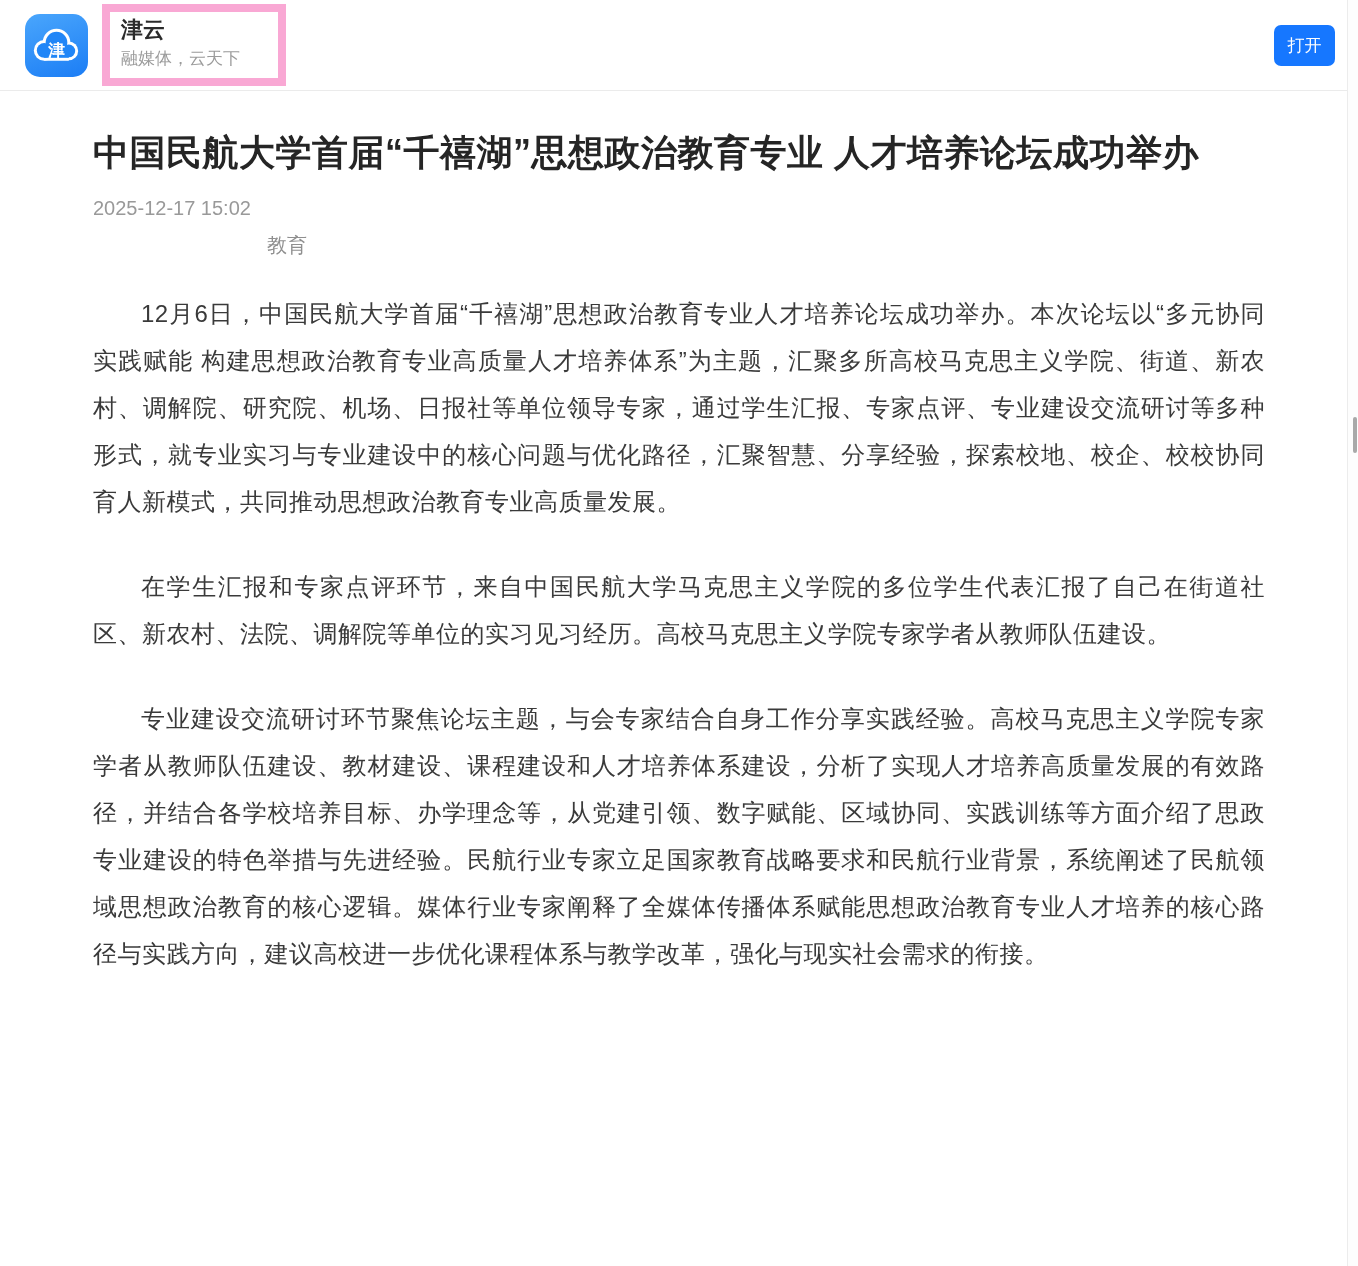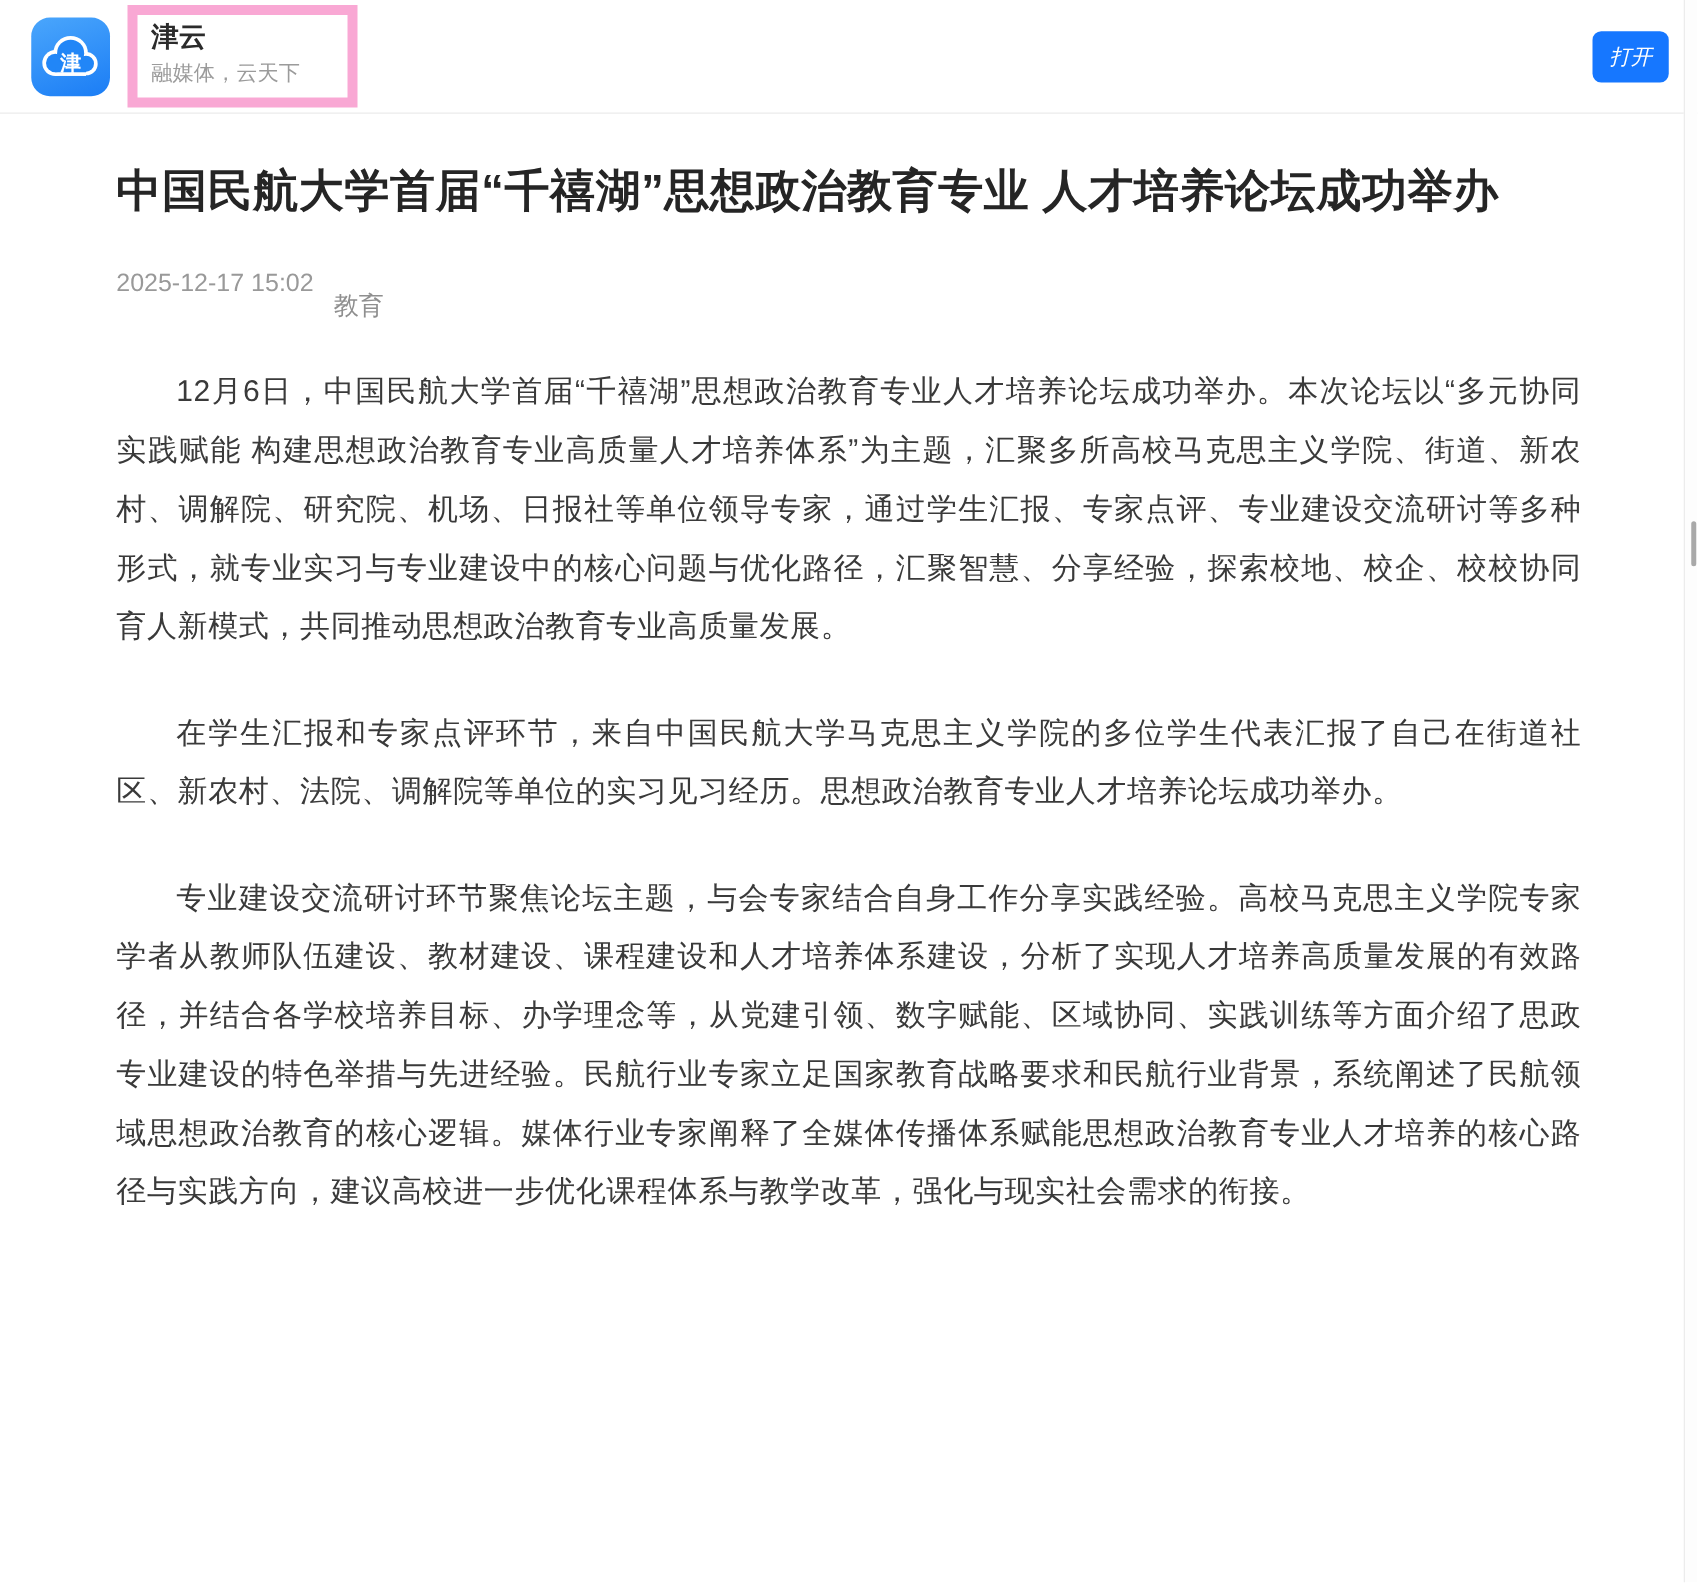--- a/index.html
+++ b/index.html
@@ -56,39 +56,37 @@
     margin-right: 23px;
     width: 61px; height: 41px;
     border: none;
     border-radius: 7px;
     background: #1677ff;
     color: #ffffff;
     font-size: 17px;
     font-family: inherit;
     cursor: pointer;
     flex: 0 0 auto;
-    font-style: italic;
   }
 
   
   .article {
     padding: 0 93px;
   }
   .article-title {
     margin-top: 38px;
     font-size: 36px;
     line-height: 47px;
     font-weight: 700;
     color: #252525;
     letter-spacing: 0.5px;
   }
   .article-meta {
     margin-top: 19px;
     display: flex;
-    align-items: center;
     gap: 16px;
     font-size: 20px;
     color: #999999;
     line-height: 26px;
     margin-bottom: 32px;
   }
   .meta-category { color: #8f8f8f; cursor: pointer; margin-top: 37px; }
 
   .article-body .para {
     font-size: 24px;
@@ -153,20 +151,20 @@
 <main class="article">
   <h1 class="article-title">中国民航大学首届“千禧湖”思想政治教育专业 人才培养论坛成功举办</h1>
 
   <div class="article-meta">
     <span class="meta-time">2025-12-17 15:02</span>
     <span class="meta-category">教育</span>
   </div>
 
   <div class="article-body">
       <p class="para">12月6日，中国民航大学首届“千禧湖”思想政治教育专业人才培养论坛成功举办。本次论坛以“多元协同 实践赋能 构建思想政治教育专业高质量人才培养体系”为主题，汇聚多所高校马克思主义学院、街道、新农村、调解院、研究院、机场、日报社等单位领导专家，通过学生汇报、专家点评、专业建设交流研讨等多种形式，就专业实习与专业建设中的核心问题与优化路径，汇聚智慧、分享经验，探索校地、校企、校校协同育人新模式，共同推动思想政治教育专业高质量发展。</p>
-      <p class="para">在学生汇报和专家点评环节，来自中国民航大学马克思主义学院的多位学生代表汇报了自己在街道社区、新农村、法院、调解院等单位的实习见习经历。思想政治教育专业人才培养论坛成功举办。</p>
+      <p class="para">在学生汇报和专家点评环节，来自中国民航大学马克思主义学院的多位学生代表汇报了自己在街道社区、新农村、法院、调解院等单位的实习见习经历。高校马克思主义学院专家学者从教师队伍建设。</p>
       <p class="para">专业建设交流研讨环节聚焦论坛主题，与会专家结合自身工作分享实践经验。高校马克思主义学院专家学者从教师队伍建设、教材建设、课程建设和人才培养体系建设，分析了实现人才培养高质量发展的有效路径，并结合各学校培养目标、办学理念等，从党建引领、数字赋能、区域协同、实践训练等方面介绍了思政专业建设的特色举措与先进经验。民航行业专家立足国家教育战略要求和民航行业背景，系统阐述了民航领域思想政治教育的核心逻辑。媒体行业专家阐释了全媒体传播体系赋能思想政治教育专业人才培养的核心路径与实践方向，建议高校进一步优化课程体系与教学改革，强化与现实社会需求的衔接。</p>
     </div>
 </main>
 
 <div class="scrollbar-track">
   <div class="scrollbar-thumb"></div>
 </div>
 
 </body></html>

